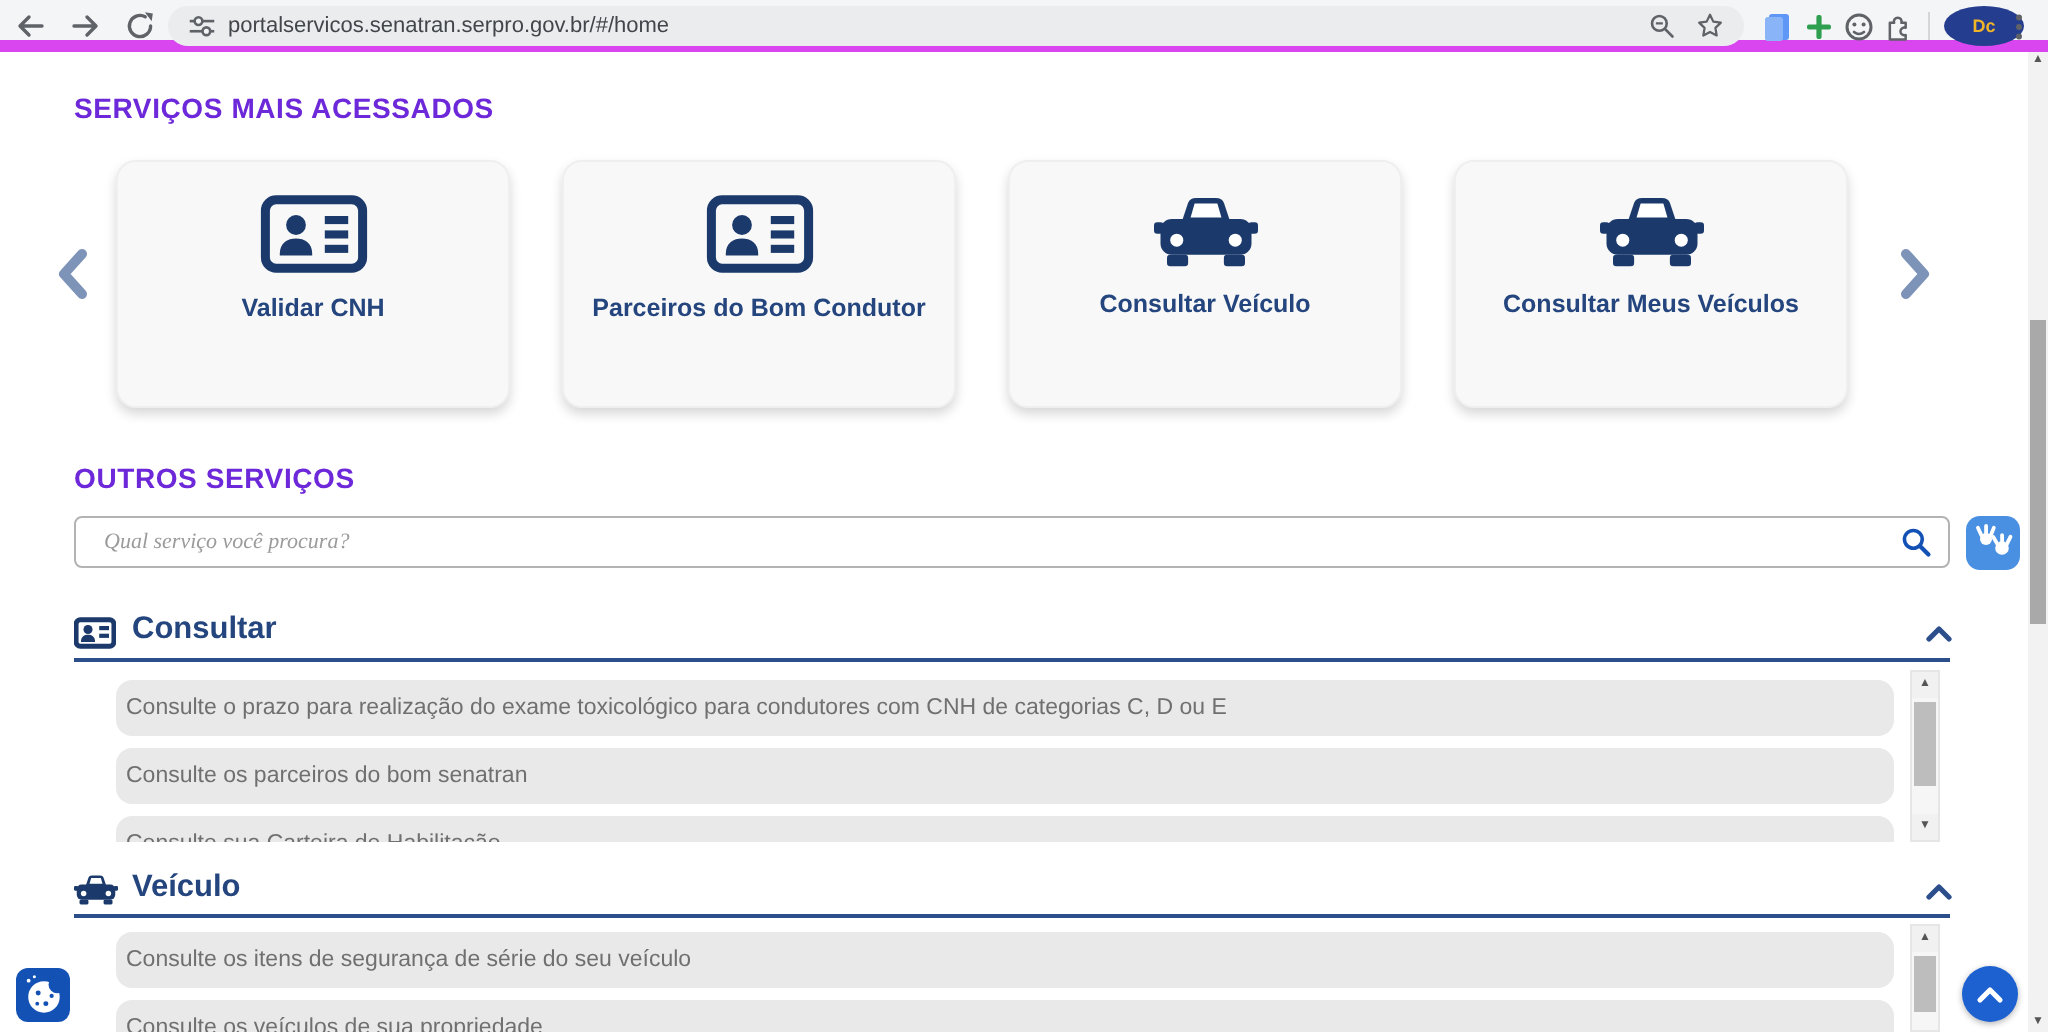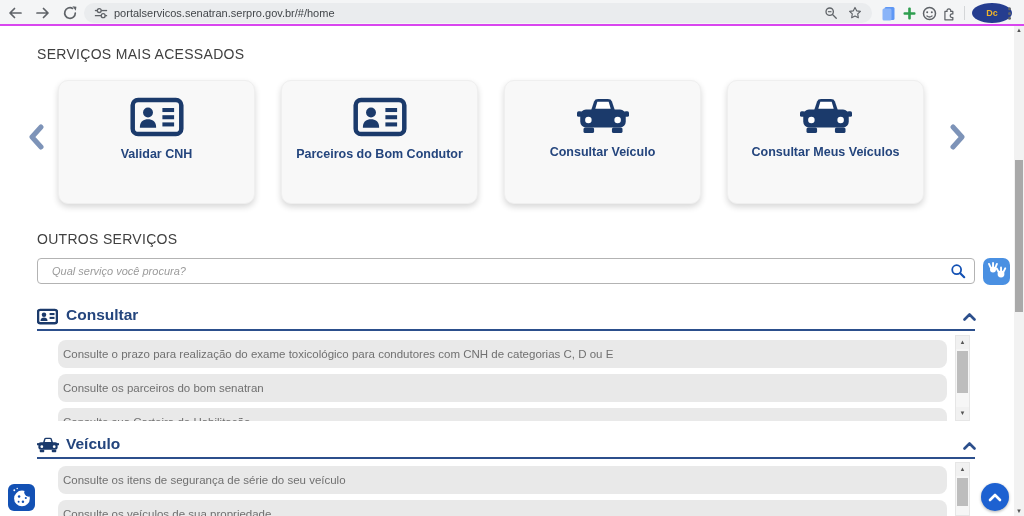--- a/index.html
+++ b/index.html
@@ -4,53 +4,53 @@
 <style>
   * { margin:0; padding:0; box-sizing:border-box; }
   html,body { background:#e9e9e9; }
   .screen{
     position:relative; width:1024px; height:516px; background:#fff;
     font-family:"Liberation Sans", sans-serif; overflow:hidden;
   }
   
   .browser-bar{
     position:absolute; left:0; top:0; width:1024px; height:26px;
-    background:#f4f5f6; border-bottom:2px solid #d946ef; z-index:30;
+    background:#f4f5f6; border-bottom:6px solid #d946ef; z-index:30;
   }
   .nav-ico{ position:absolute; top:6px; width:14px; height:14px; cursor:pointer; }
   .url-pill{
     position:absolute; left:84px; top:3px; width:788px; height:20px;
     background:#eaecee; border-radius:10px;
   }
   .url-text{
     position:absolute; left:30px; top:0; line-height:20px;
     font-size:11px; color:#42464a; white-space:nowrap;
   }
   .pill-ico{ position:absolute; top:3px; width:14px; height:14px; }
   .ext-ico{ position:absolute; top:6px; width:15px; height:15px; }
   .toolbar-sep{ position:absolute; left:964px; top:6px; width:1px; height:14px; background:#d4d6d8; }
   .avatar{
     position:absolute; left:972px; top:3px; width:40px; height:20px; border-radius:50%;
     background:#253d8f; color:#f0b429; font-size:9px; font-weight:bold;
     text-align:center; line-height:20px; cursor:pointer;
   }
   
-  .h-title{ position:absolute; left:37px; color:#404040; font-weight:normal; font-size:14px; letter-spacing:.3px; }
+  .h-title{ position:absolute; left:37px; color:#6d28d9; font-weight:bold; font-size:14px; letter-spacing:.3px; }
   .carousel-arrow{ position:absolute; top:124px; width:20px; height:26px; cursor:pointer; }
   .cards{ position:absolute; left:58px; top:80px; display:flex; gap:26px;justify-content:center; }
   .card{
     width:197px; height:124px; background:#f8f8f8; border:1px solid #efefef;
     border-radius:10px; box-shadow:0 3px 6px rgba(0,0,0,.16);
     display:flex; flex-direction:column; align-items:center; padding-top:15px; cursor:pointer;
   }
   .card .card-label{ margin-top:9px; font-size:12.5px; font-weight:bold; color:#24457d; text-align:center; }
   .search-wrap{ position:absolute; left:37px; top:258px; width:938px; height:26px; }
   .search-input{
     width:100%; height:100%; border:1px solid #b3b3b3; border-radius:4px;
-    padding:0 34px 0 14px; font-family:Liberation Sans, sans-serif;
+    padding:0 34px 0 14px; font-family:Liberation Serif, serif;
     font-size:11px; color:#333; background:#fff;
   }
   .search-input::placeholder{ font-style:italic; color:#9b9b9b; }
   .search-btn{ position:absolute; right:9px; top:5px; width:16px; height:16px; cursor:pointer; background:none; border:none; padding:0; }
   .vlibras-btn{
     position:absolute; left:983px; top:258px; width:27px; height:27px; border:none;
     border-radius:7px; background:#4a90e2; cursor:pointer; padding:1px;
   }
   .section-head{ position:absolute; left:37px; width:938px; height:24px; cursor:pointer; }
   .section-icon{ position:absolute; left:0; top:3px; }

